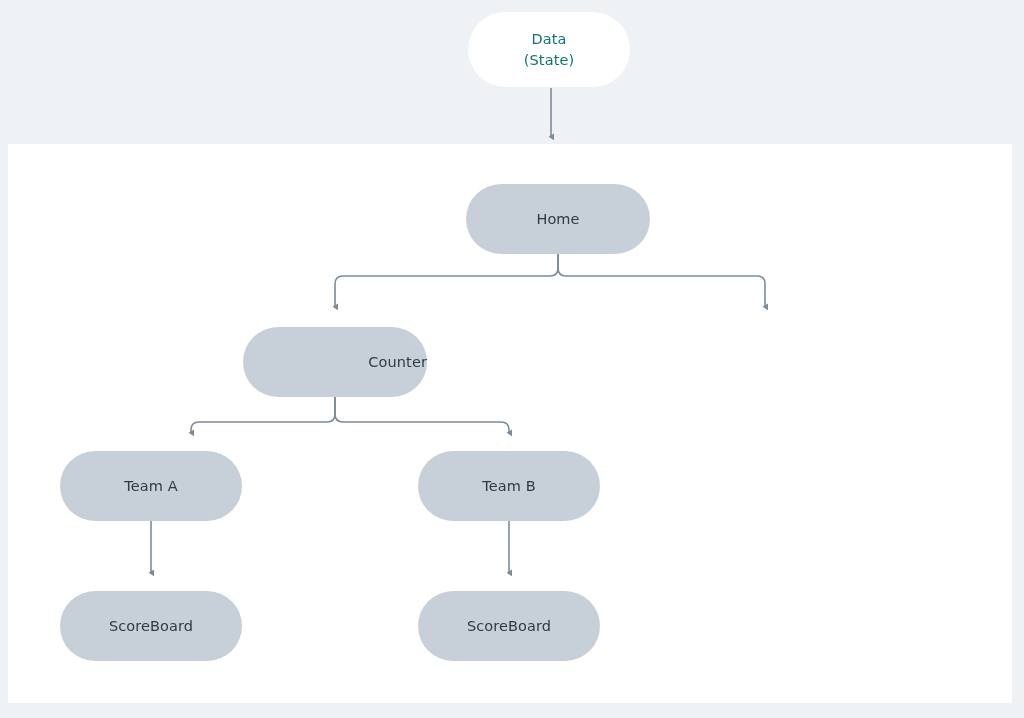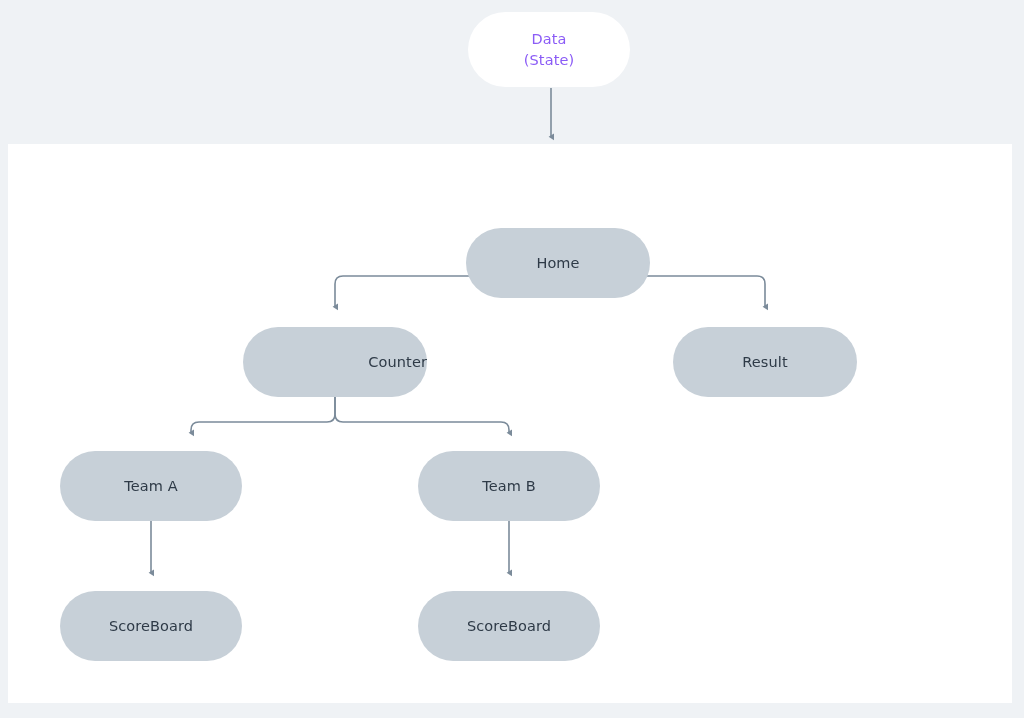--- a/index.html
+++ b/index.html
@@ -41,21 +41,21 @@
     background: #c7d0d8;
     color: #2e3a47;
     font-size: 14.5px;
     line-height: 1.42;
     letter-spacing: 0.1px;
     white-space: pre-line;
     user-select: none;
   }
   .node.white {
     background: #ffffff;
-    color: #8b5cf6;
+    color: #0f766e;
     align-items: center;
   }
   .node-label {
     display: block;
     white-space: pre-line;
   }
 </style>
 </head>
 <body>
 
@@ -86,31 +86,28 @@
 
       <path d="M 509 521 L 509 573" marker-end="url(#arrowhead)"></path>
     </g>
   </svg>
 
   <div class="node white" style="left:468px; top:12px; width:162px; height:75px;">
     <span class="node-label">Data
 (State)</span>
   </div>
 
-  <div class="node" style="left:466px; top:184px; width:184px; height:70px;margin-top:44px;">
+  <div class="node" style="left:466px; top:184px; width:184px; height:70px;">
     <span class="node-label">Home</span>
   </div>
 
   <div class="node" style="left:243px; top:327px; width:184px; height:70px;justify-content:flex-end;">
     <span class="node-label">Counter</span>
   </div>
 
-  <div class="node" style="left:673px; top:327px; width:184px; height:70px;">
-    <span class="node-label">Result</span>
-  </div>
 
   <div class="node" style="left:60px; top:451px; width:182px; height:70px;">
     <span class="node-label">Team A</span>
   </div>
 
   <div class="node" style="left:418px; top:451px; width:182px; height:70px;">
     <span class="node-label">Team B</span>
   </div>
 
   <div class="node" style="left:60px; top:591px; width:182px; height:70px;">

